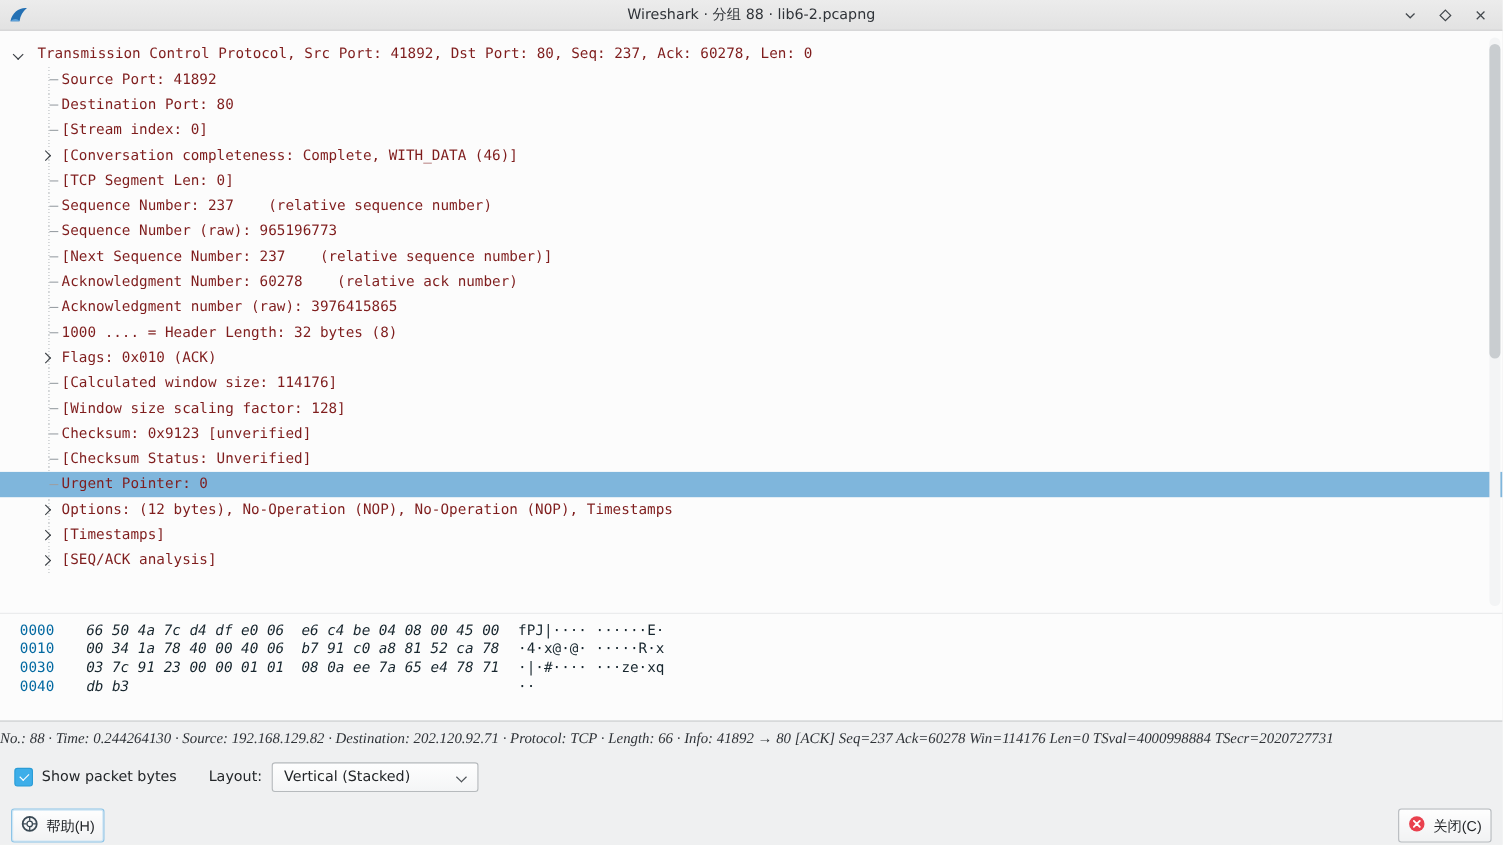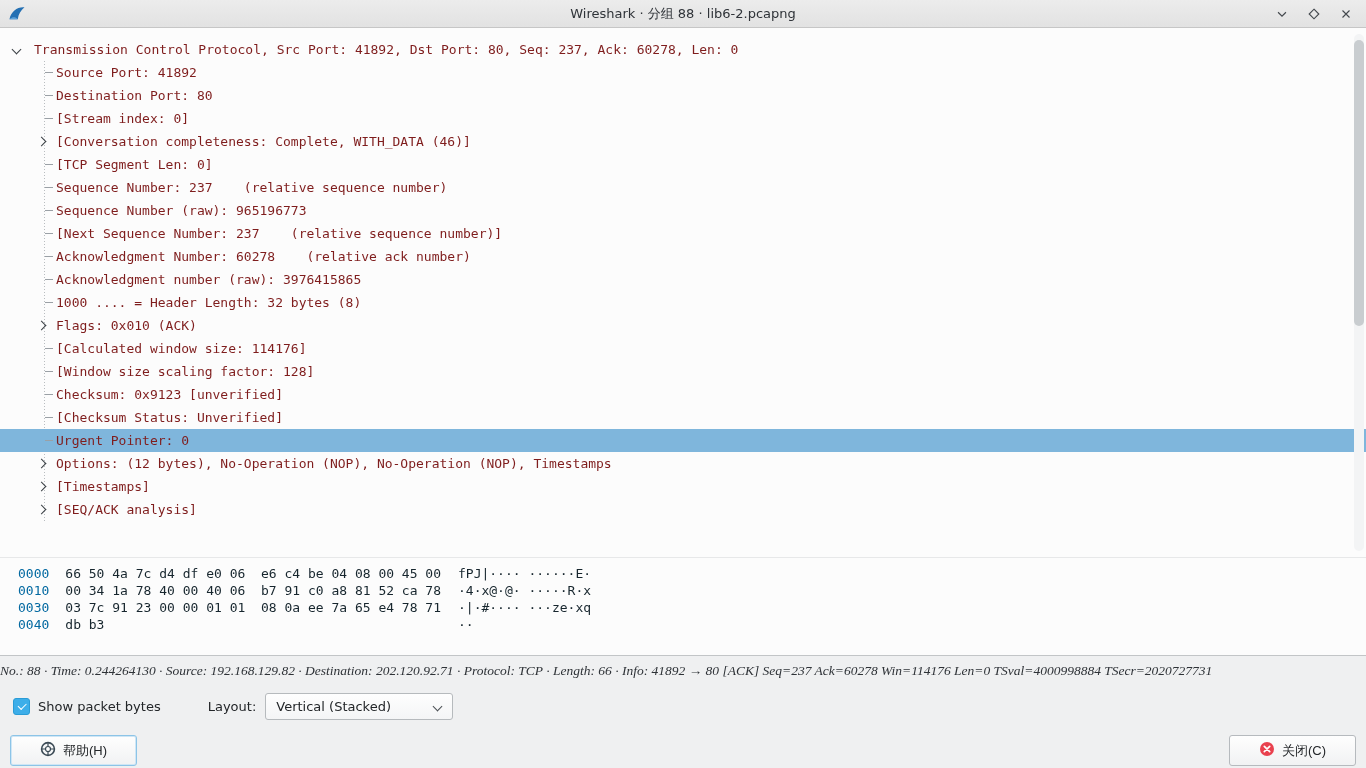--- a/index.html
+++ b/index.html
@@ -31,37 +31,37 @@
   .root-chev { position:absolute; left:13px; top:8px; }
   .child-chev { position:absolute; left:38px; top:8px; }
 
   .scrollbar { position:absolute; right:2px; top:6px; bottom:6px; width:10px; background:#f3f4f5; border-radius:5px; }
   .scroll-thumb { position:absolute; top:6px; left:0; width:10px; height:286px; background:#c9cdd0; border-radius:5px; }
 
   
   .hex-pane { height:99px; flex:0 0 99px; background:#fcfcfc; border-top:1px solid #e7e8e9; border-bottom:1px solid #c2c5c7; padding-top:7px; font-family:"DejaVu Sans Mono","Liberation Mono",monospace; font-size:13px; color:#17262e; }
   .hex-row { height:17px; line-height:17px; white-space:pre; }
   .hex-offset { color:#0369a1; padding-left:18px; }
-  .hex-bytes { display:inline-block; margin-left:16px; width:48ch; }
+  .hex-bytes { display:inline-block; margin-left:29px; width:48ch;font-style:italic; }
   .hex-ascii { margin-left:17px; }
 
   
   .bottom-area { flex:1; padding-top:7px; }
   .status-line { padding-left:0; height:20px; font-family:"Liberation Serif","DejaVu Serif",serif; font-style:italic; font-size:13.5px; color:#2e3237; white-space:nowrap; }
 
   .controls-row { display:flex; align-items:center; margin:10px 0 0 13px; height:27px; font-size:13px; }
   .checkbox { width:17px; height:17px; background:#3daee9; border:1px solid #2a9cd6; border-radius:3px; position:relative; }
   .checkbox .mark { position:absolute; left:3.5px; top:4px; width:8px; height:4.5px; border-left:1.8px solid #fff; border-bottom:1.8px solid #fff; transform:rotate(-45deg); }
   .cb-label { margin-left:8px; }
-  .layout-label { margin-left:47px; }
+  .layout-label { margin-left:29px; }
   .select { margin-left:9px; width:188px; height:27px; background:linear-gradient(#fefefe,#f4f5f6); border:1px solid #b6babd; border-radius:3px; display:flex; align-items:center; padding-left:10px; position:relative; }
   .select .chev { position:absolute; right:11px; top:9px; border-color:#4a4f54; }
 
   .buttons-row { display:flex; justify-content:space-between; margin:15px 10px 0 10px; }
-  .btn { height:31px; display:inline-flex; align-items:center; gap:7px; padding:0 29px; background:linear-gradient(#fefefe,#f1f2f3); border:1px solid #b6babe; border-radius:3px; font-size:13px; color:#232629; }
+  .btn { height:31px; display:inline-flex; align-items:center; gap:7px; padding:0 8px; background:linear-gradient(#fefefe,#f1f2f3); border:1px solid #b6babe; border-radius:3px; font-size:13px; color:#232629; }
   .btn.focused { border-color:#8cc4e7; box-shadow:inset 0 0 0 1px #cfe6f5; }
 </style>
 </head>
 <body>
 
 <div class="window">
 
   <div class="titlebar">
     <span class="app-icon">
       <svg width="18" height="18" viewBox="0 0 24 24">

